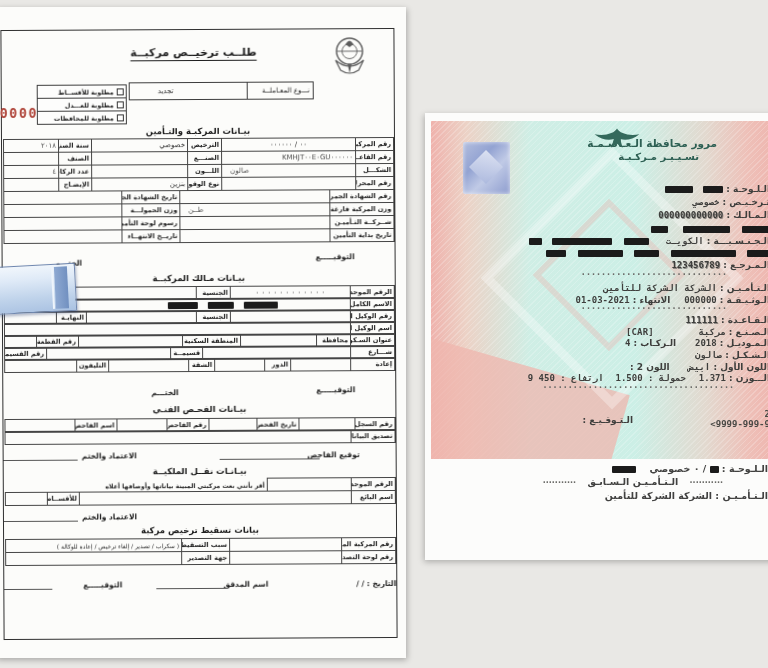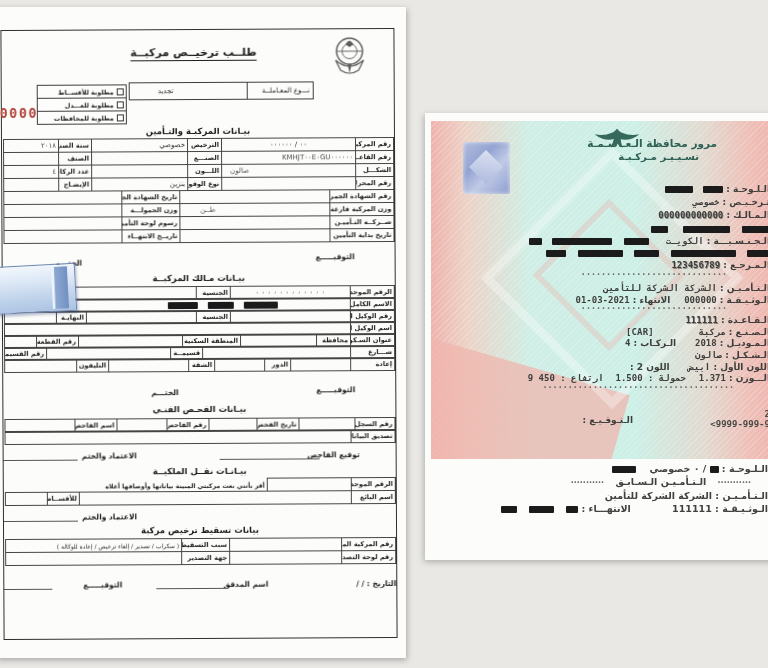--- a/index.html
+++ b/index.html
@@ -179,21 +179,21 @@
         </colgroup>
       <tbody>
           <tr>
         <td class="fl">رقم الشهادة الجمركية</td>
         <td class="fv"></td>
         <td class="fl">تاريخ الشهادة الجمركية</td>
         <td class="fv"></td>
       </tr>
       <tr>
         <td class="fl">وزن المركبة فارغة</td>
-        <td class="fv blur1" style="text-align:left;padding-left:20px">طــن</td>
+        <td class="fv blur1" style="text-align:left;padding-left:8px">طــن</td>
         <td class="fl">وزن الحمولـــة</td>
         <td class="fv"></td>
       </tr>
       <tr>
         <td class="fl">شــركــة التـأميـن</td>
         <td class="fv"></td>
         <td class="fl">رسوم لوحة التأمين</td>
         <td class="fv"></td>
       </tr>
       <tr>
@@ -554,30 +554,22 @@
     <div class="cser" style="top:298px">&lt;9999-999-999&gt;00</div>
   </div>
 
   <div class="cbot" style="top:350px">
     <span class="clab">الـلـوحـة</span>
     <span class="mask" style="width:9px"></span>
     <span>/ ٠</span>
     <span>خصوصي</span>
     <span class="mask" style="width:24px;margin-right:10px"></span>
   </div>
-  <div class="cbot" style="top:363px;right:32px">
+  <div class="cbot" style="top:363px;right:60px">
     <span class="cdots">···········</span>
     <span style="margin:0 8px">الـتـأمـيـن الـسـابـق</span>
     <span class="cdots">···········</span>
   </div>
   <div class="cbot" style="top:377px">
     <span class="clab">الـتـأمـيـن</span>
     <span>الشركة الشركة للتأمين</span>
   </div>
-  <div class="cbot" style="top:390px">
-    <span class="clab">الـوثـيـقـة</span>
-    <span>111111</span>
-    <span class="clab" style="margin-right:38px">الانتهـــاء</span>
-    <span class="mask" style="width:12px"></span>
-    <span class="mask" style="width:25px;margin-right:9px"></span>
-    <span class="mask" style="width:16px;margin-right:9px"></span>
-  </div>
 </div>
 
 </body></html>

